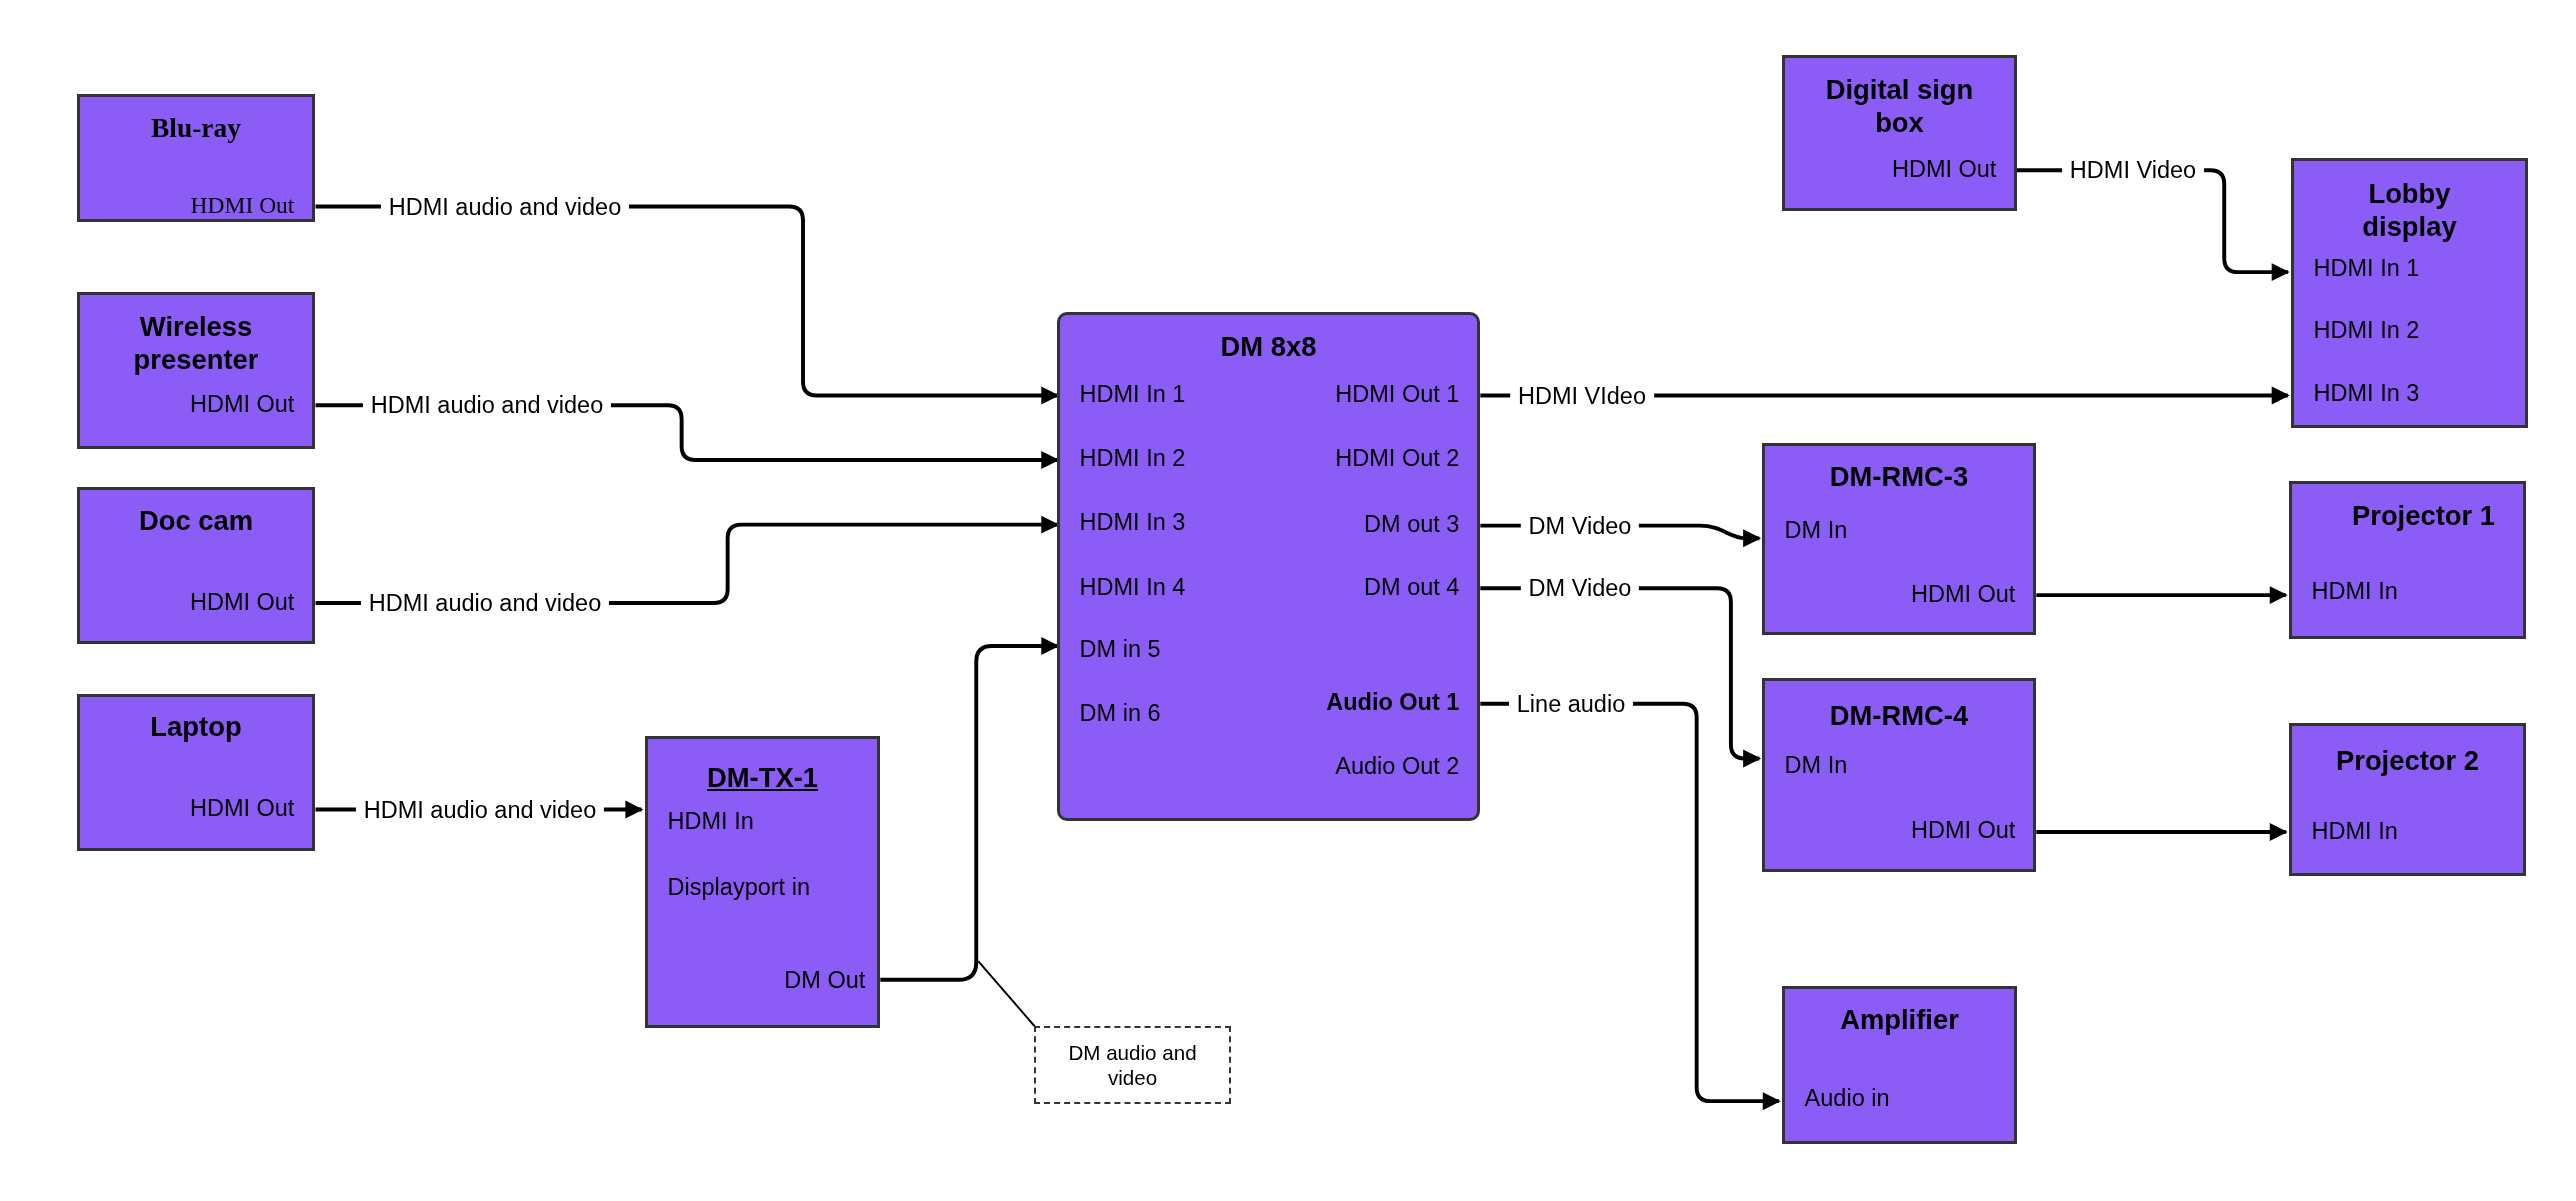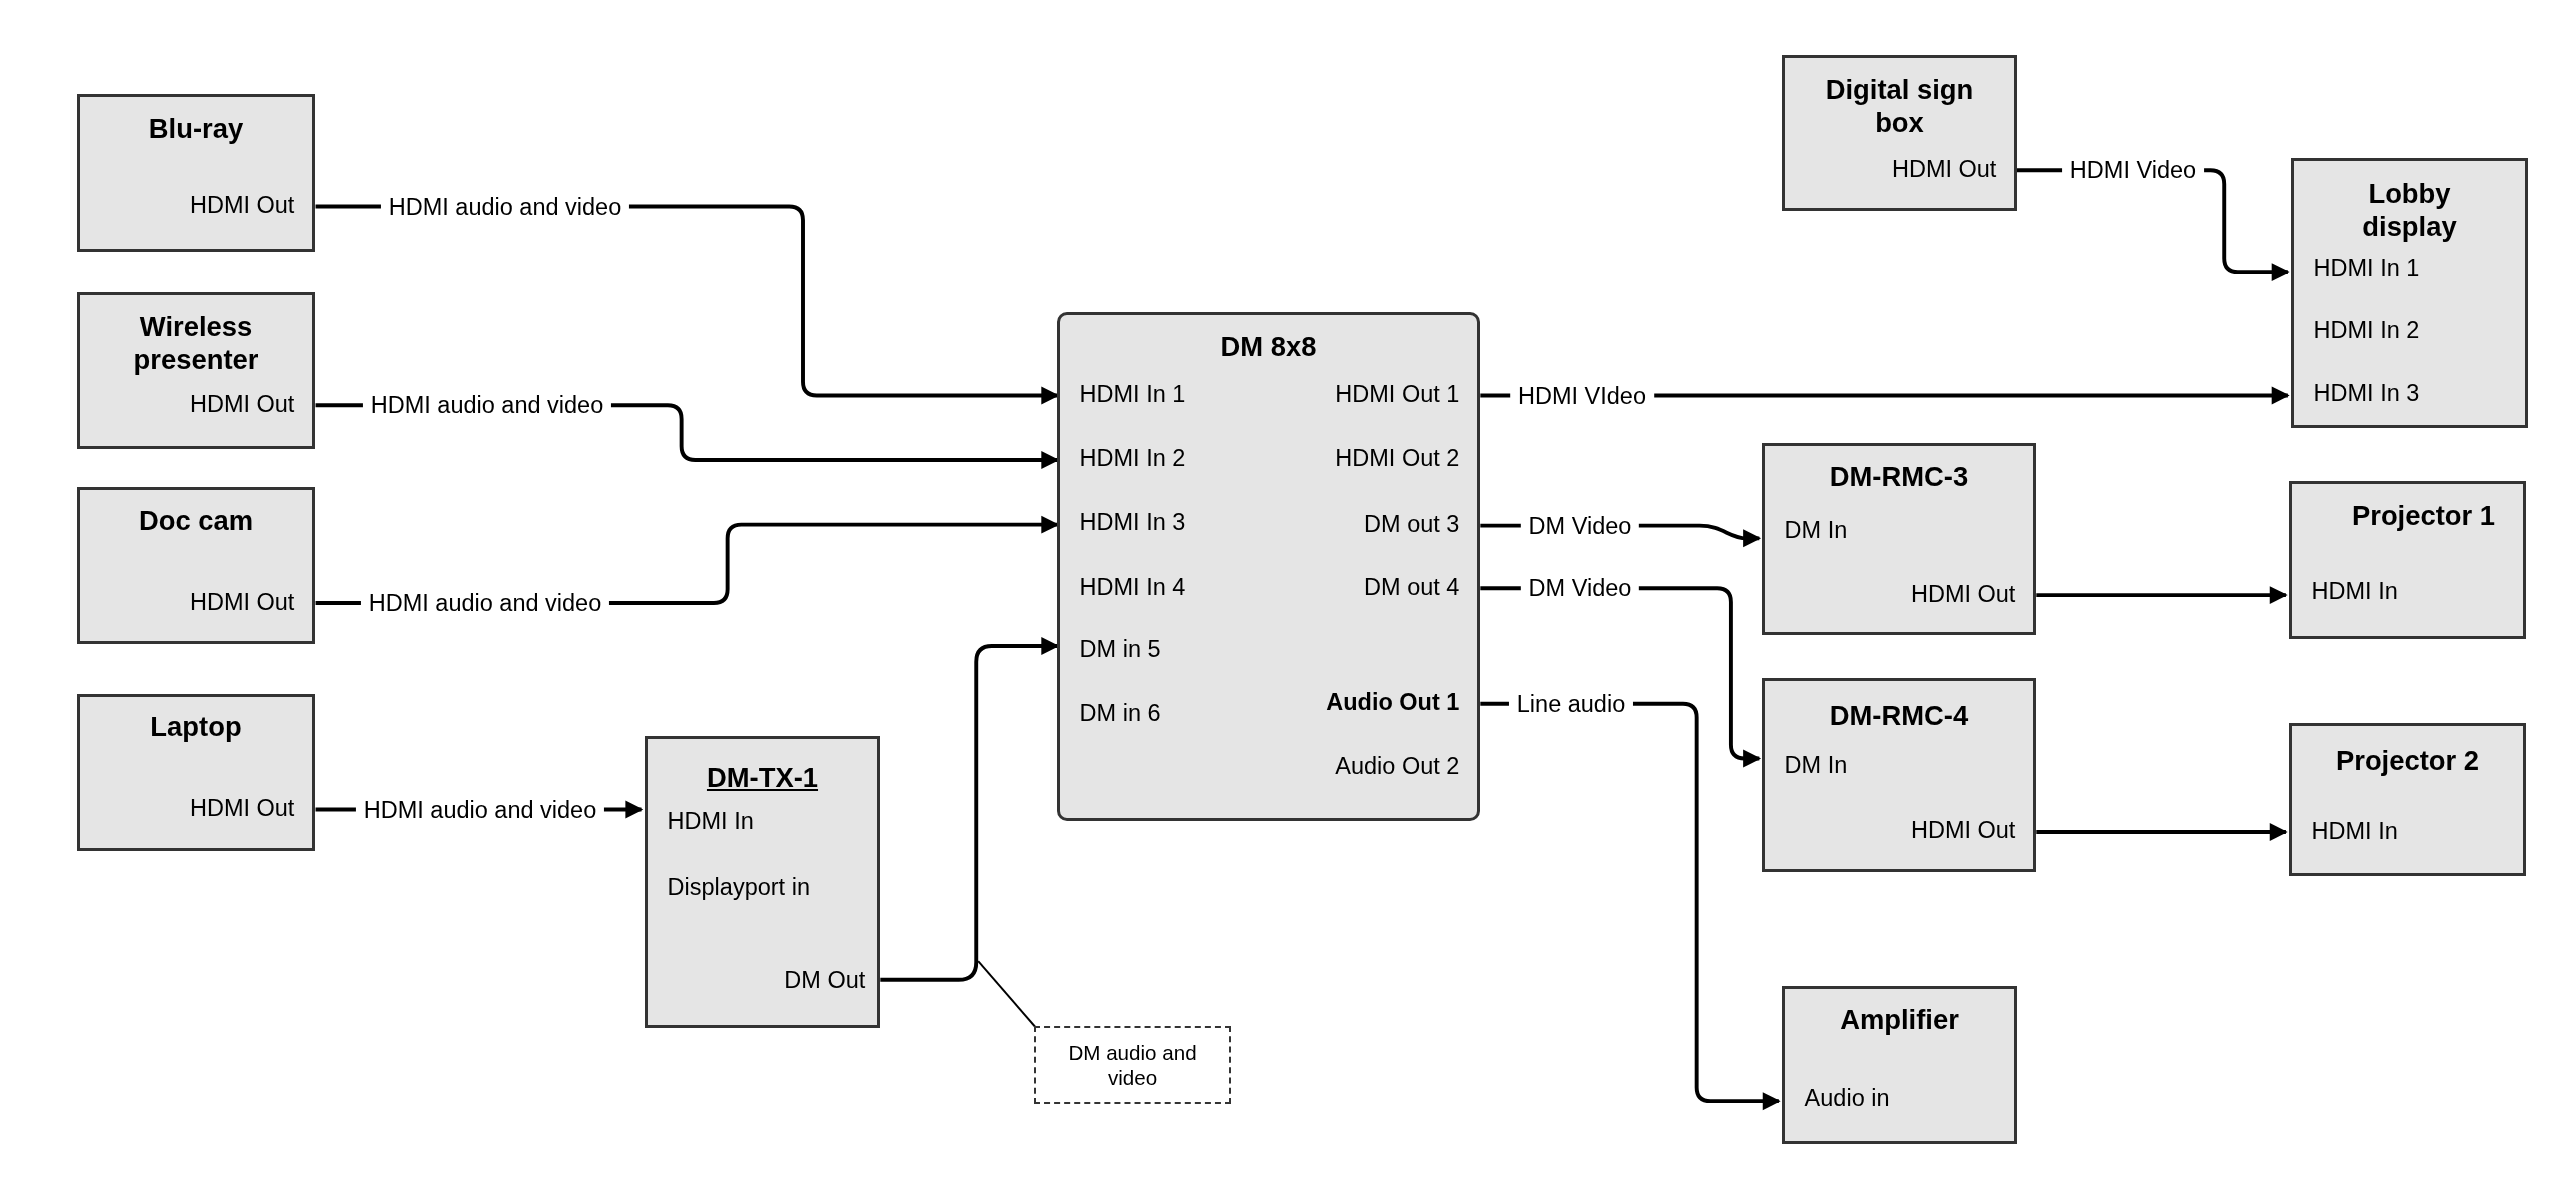--- a/index.html
+++ b/index.html
@@ -24,21 +24,21 @@
   }
   .wires path.leader {
     fill: none;
     stroke: #000000;
     stroke-width: 2;
   }
   .box {
     position: absolute;
     box-sizing: border-box;
     border: 3.9px solid #333333;
-    background: #e5e5e5;
+    background: #8b5cf6;
   }
   .box .title {
     position: absolute;
     left: 0; right: 0;
     text-align: center;
     font-weight: bold;
     font-size: 27.4px;
     line-height: 33px;
     white-space: nowrap;
   }
@@ -104,21 +104,21 @@
   <div class="wire-label" style="left:505px; top:207px;">HDMI audio and video</div>
   <div class="wire-label" style="left:487px; top:405px;">HDMI audio and video</div>
   <div class="wire-label" style="left:485px; top:603px;">HDMI audio and video</div>
   <div class="wire-label" style="left:480px; top:810px;">HDMI audio and video</div>
   <div class="wire-label" style="left:1582px; top:396px;">HDMI VIdeo</div>
   <div class="wire-label" style="left:1580px; top:526px;">DM Video</div>
   <div class="wire-label" style="left:1580px; top:588px;">DM Video</div>
   <div class="wire-label" style="left:1571px; top:704px;">Line audio</div>
   <div class="wire-label" style="left:2133px; top:170px;">HDMI Video</div>
 
-  <div class="box" style="left:77px; top:94px; width:238px; height:158px;">
+  <div class="box" style="left:77px; top:94px; width:238px; height:128px;font-family:Liberation Serif, serif;">
     <div class="title" style="top:14.7px;">Blu-ray</div>
     <div class="port pr" style="top:94px;">HDMI Out</div>
   </div>
 
   <div class="box" style="left:77px; top:292px; width:238px; height:157px;">
     <div class="title" style="top:14.7px;">
       <div>Wireless</div>
       <div>presenter</div>
     </div>
     <div class="port pr" style="top:95px;">HDMI Out</div>

